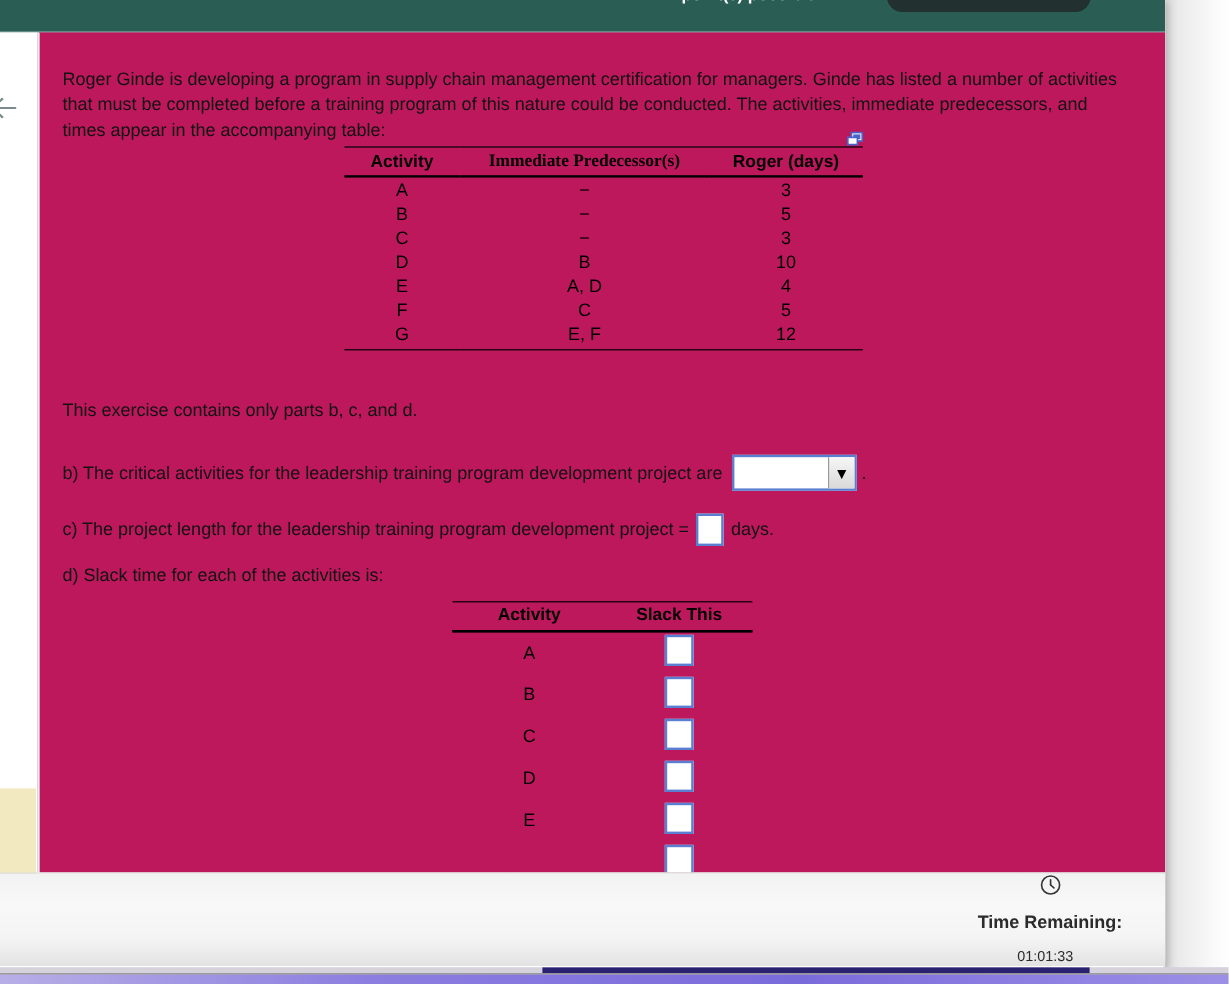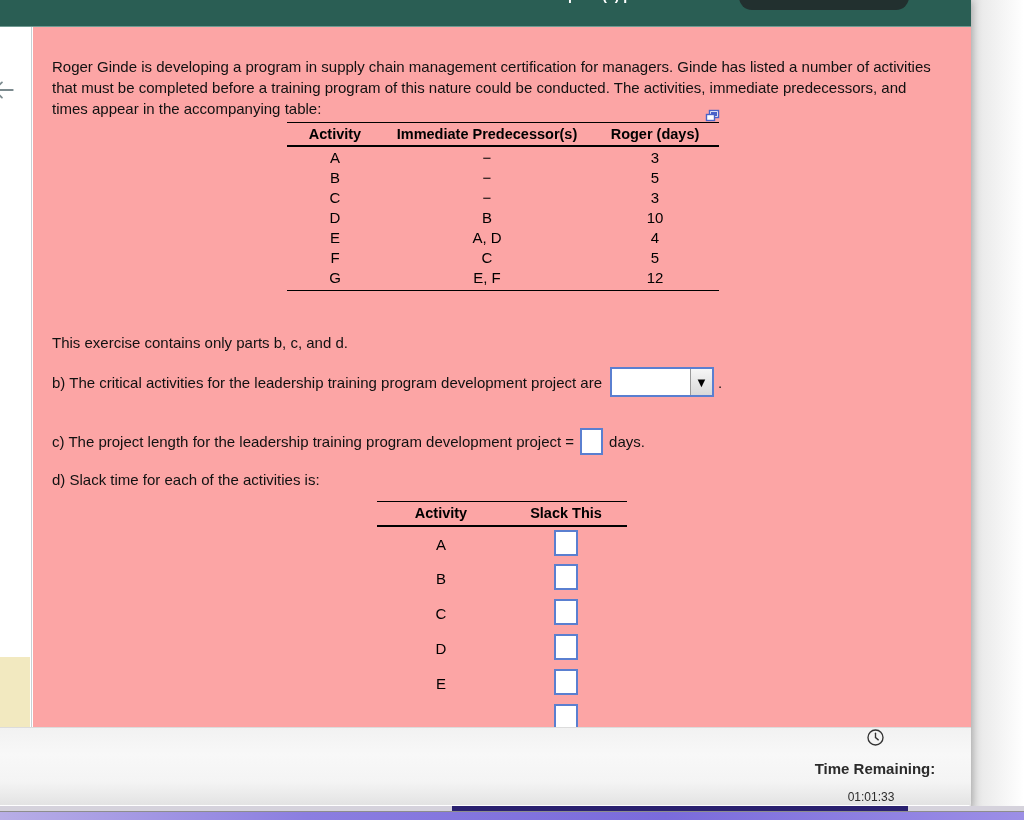--- a/index.html
+++ b/index.html
@@ -83,21 +83,21 @@
     left: 0; top: 630px;
     width: 30px; height: 82px;
     background: #f2e9c0;
   }
 
   
   #content {
     position: absolute;
     left: 33px; top: 27px;
     width: 938px; height: 700px;
-    background: #fca5a5;
+    background: #be185d;
     overflow: hidden;
   }
 
   #problem-statement {
     position: absolute;
     left: 19px; top: 14px;
     width: 890px;
     font-size: 15px;
     line-height: 21px;
     color: #111111;
@@ -132,40 +132,40 @@
   #data-table tbody td {
     text-align: center;
     padding: 1.5px 0;
     font-size: 15px;
   }
   #data-table tbody tr:last-child td {
     border-bottom: 1.5px solid #000;
     padding-bottom: 4px;
   }
   #data-table .col-activity { width: 96px; }
-  #data-table .col-pred     { width: 208px; }
+  #data-table .col-pred     { width: 208px; font-family: Liberation Serif, serif; }
   #data-table .col-time     { width: 128px; }
 
   
   .exercise-note {
     position: absolute;
     left: 19px; top: 307px;
     font-size: 15px;
     color: #111;
   }
   .part-line {
     position: absolute;
     left: 19px;
     font-size: 15px;
     color: #111;
     white-space: nowrap;
     display: flex;
     align-items: center;
   }
-  #part-b { top: 340px; text-align: right; }
+  #part-b { top: 352px; text-align: right; }
   #part-c { top: 401px; }
   #part-d { top: 444px; }
 
   
   .dropdown {
     display: inline-flex;
     align-items: stretch;
     width: 104px; height: 30px;
     margin: 0 4px 0 8px;
     border: 2px solid #5a7fd0;

